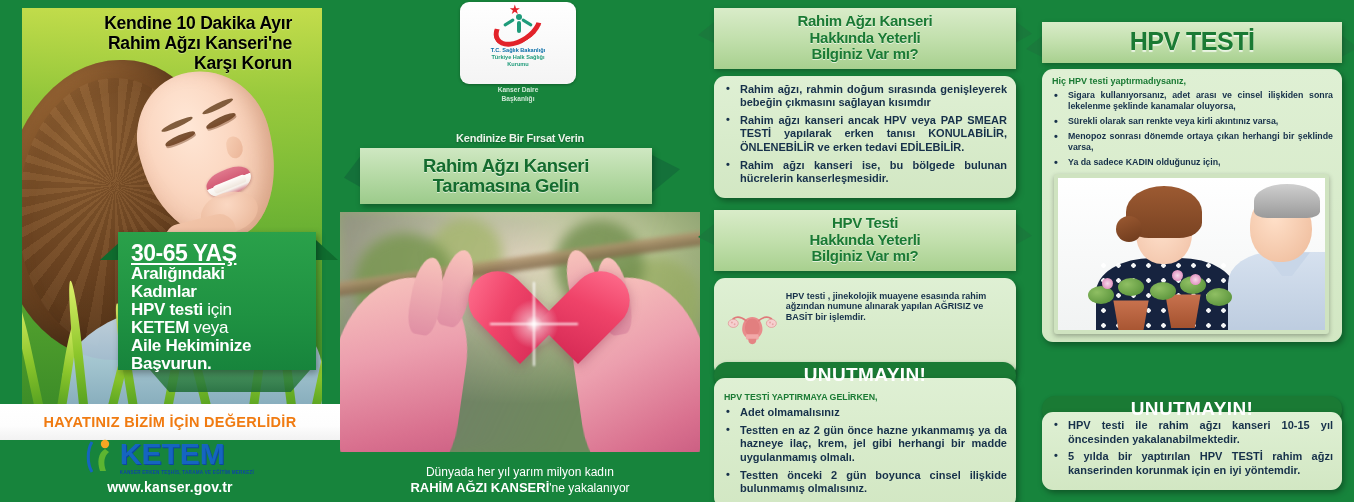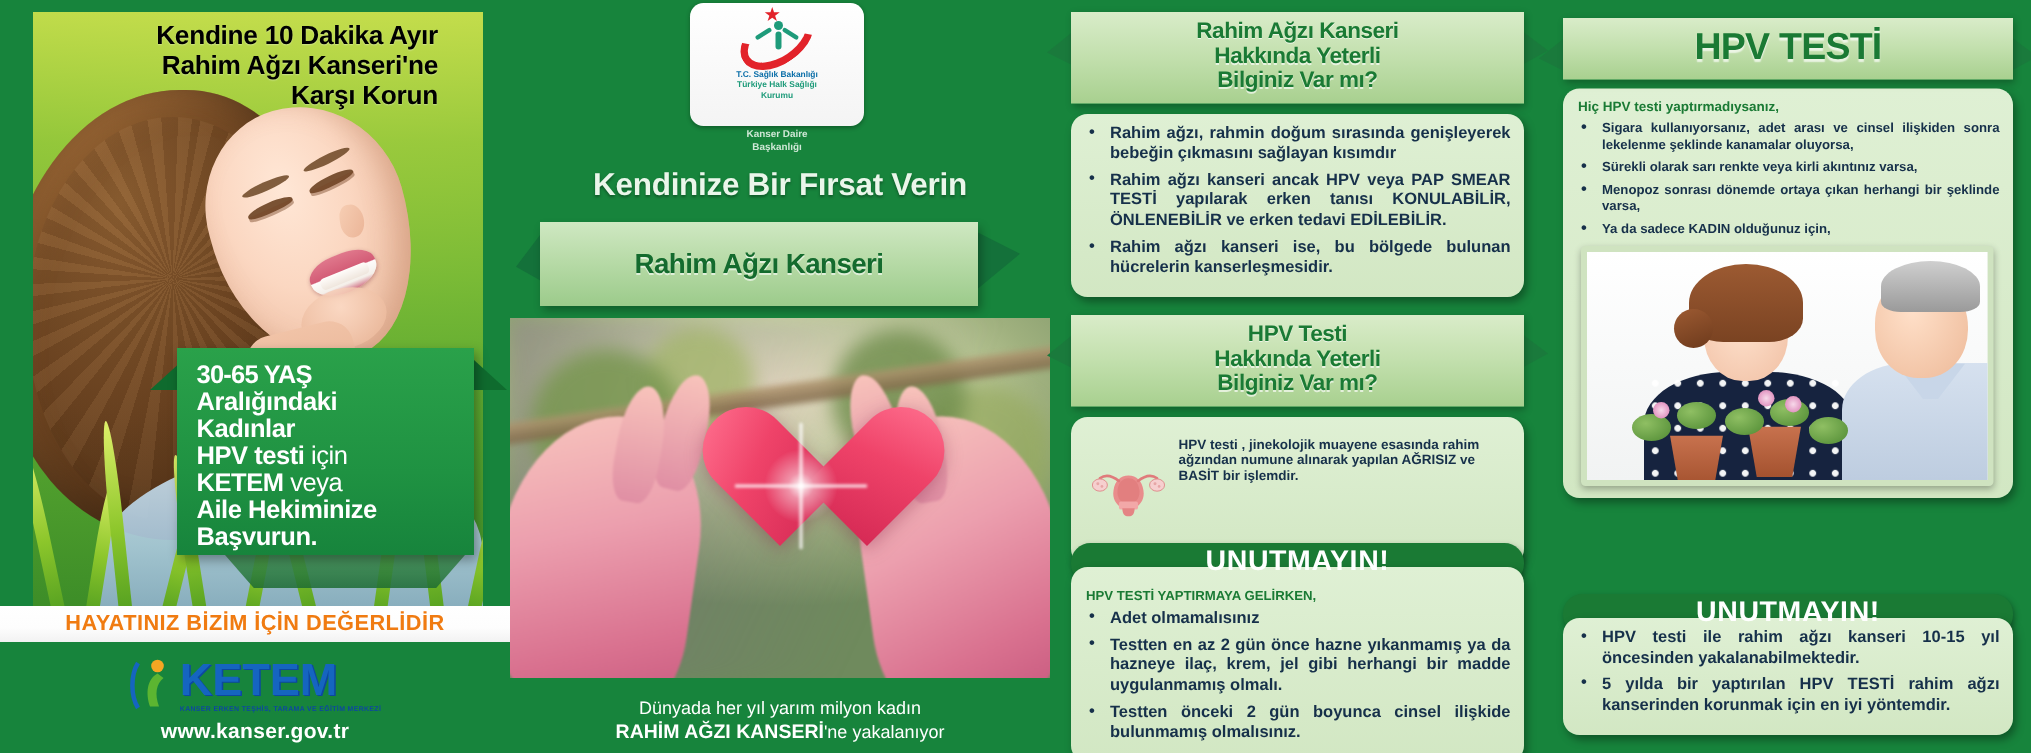--- a/index.html
+++ b/index.html
@@ -93,32 +93,32 @@
     font-size:17.5px; line-height:1.13; letter-spacing:-.2px;
     text-shadow:0 1px 1px rgba(255,255,255,.35);
   }
   .p1-greenbox{
     position:absolute; left:118px; top:232px; width:198px; height:138px;
     background:linear-gradient(180deg,#2aa14a 0%, #1f9242 60%, #17843c 100%);
     color:#fff; padding:9px 8px 4px 13px;
     font-size:17px; line-height:1.06; font-weight:bold; letter-spacing:-.3px;
     box-shadow:2px 3px 7px rgba(0,0,0,.35);
   }
-  .p1-greenbox .big{font-size:17px; display:block; letter-spacing:-.5px;}
+  .p1-greenbox .big{font-size:23px; display:block; letter-spacing:-.5px;text-decoration:underline;}
   .p1-greenbox .lt{font-weight:normal;}
   .ribbon-fold-l{position:absolute;left:100px;top:240px;width:22px;height:20px;
       background:#0f6b2e;clip-path:polygon(0 100%,100% 0,100% 100%);}
   .ribbon-fold-r{position:absolute;left:316px;top:240px;width:22px;height:20px;
       background:#0f6b2e;clip-path:polygon(0 0,100% 100%,0 100%);}
   .ribbon-tail{position:absolute;left:150px;top:370px;width:160px;height:22px;
       background:linear-gradient(180deg,#3a8c4b,#1d6b32);
       clip-path:polygon(0 0,100% 0,88% 100%,12% 100%); opacity:.85;}
 
   .p1-orangebar{
-    position:absolute; left:0; top:404px; width:340px; height:24px;
+    position:absolute; left:0; top:404px; width:340px; height:36px;
     background:linear-gradient(180deg,#ffffff 0%,#fdfdfd 60%,#f2f2f2 100%);
     display:flex; align-items:center; justify-content:center;
   }
   .p1-orangebar span{
     color:#F07B11; font-weight:bold; font-size:14.5px; letter-spacing:.3px;
   }
   .p1-logo{
     position:absolute; left:0; top:430px; width:340px; height:72px;
     display:flex; flex-direction:column; align-items:center; justify-content:center; gap:3px;
   }
@@ -160,22 +160,22 @@
   .figure .arm{position:absolute;top:7px;width:12px;height:3px;background:#1E9B7A;border-radius:2px;}
   .figure .arm.l{left:-9px;transform:rotate(-32deg);}
   .figure .arm.r{left:9px;transform:rotate(32deg);}
   .moh-txt{font-size:5.6px;color:#0a6ea8;font-weight:bold;text-align:center;line-height:1.25;margin-top:2px;}
   .moh-txt2{font-size:5.6px;color:#1E9B7A;font-weight:bold;text-align:center;line-height:1.25;}
   .kanser-daire{
     position:absolute;left:120px;top:86px;width:116px;text-align:center;
     font-size:6.6px;color:#cfe8d6;font-weight:bold;line-height:1.3;
   }
   .p2-sub{
-    position:absolute; left:22px; top:112px; width:316px; text-align:center;
-    color:#eaf6ea; font-weight:bold; font-size:21px; letter-spacing:-.2px;
+    position:absolute; left:22px; top:132px; width:316px; text-align:center;
+    color:#eaf6ea; font-weight:bold; font-size:11px; letter-spacing:-.2px;
     text-shadow:0 1px 2px rgba(0,0,0,.35);
   }
   .p2-ribbon{
     position:absolute; left:20px; top:148px; width:292px; height:56px;
     background:linear-gradient(180deg,#cfe8c2 0%,#b8dba8 45%,#9ccb8b 100%);
     display:flex;flex-direction:column;align-items:center;justify-content:center;
     box-shadow:2px 3px 6px rgba(0,0,0,.3);
   }
   .p2-ribbon span{
     color:#146b2e;font-weight:bold;font-size:18.5px;line-height:1.08;letter-spacing:-.4px;
@@ -283,21 +283,21 @@
     background:#1a7a34;border-radius:13px;text-align:center;padding:2px 0 3px;
     box-shadow:1px 2px 4px rgba(0,0,0,.35);
   }
   .pill span{color:#fff;font-weight:bold;font-size:19px;letter-spacing:.4px;}
   .sec3c .card{margin-top:-11px;padding-top:14px;}
   .lead{font-size:8.8px;font-weight:bold;color:#1a7a34;margin:0 0 4px 2px;}
 
   
   .p4{width:324px;}
   .sec4a{position:absolute;left:12px;top:12px;width:300px;}
-  .sec4a .banner{padding:7px 20px 9px;}
+  .sec4a .banner{padding:7px 20px 9px;margin-top:10px;}
   .hpv-t1{color:#1a7a34;font-weight:bold;font-size:25px;line-height:1;letter-spacing:-.5px;
      text-shadow:0 2px 1px rgba(255,255,255,.7);}
   .hpv-t2{color:#1a7a34;font-weight:bold;font-size:15px;line-height:1.1;letter-spacing:.4px;
      text-shadow:0 1px 0 rgba(255,255,255,.7);}
   .sec4a .bannerwrap{margin-bottom:6px;}
   .couple{
     position:relative;margin:7px 4px 0;height:160px;border:4px solid #cfe3c0;
     border-radius:3px;overflow:hidden;background:#f7f8f8;
     box-shadow:0 2px 5px rgba(0,0,0,.3);
   }
@@ -429,20 +429,21 @@
       <div>Kanser Daire</div>
       <div>Başkanlığı</div>
     </div>
 
     <div class="p2-sub">Kendinize Bir Fırsat Verin</div>
 
     <div class="p2-fold-l fold"></div>
     <div class="p2-fold-r fold"></div>
     <div class="p2-ribbon">
       <span>Rahim Ağzı Kanseri</span>
+      <span>Taramasına Gelin</span>
     </div>
 
     <div class="p2-photo">
       <div class="branch"></div>
       <div class="hands">
         <div class="hand l">
           <div class="finger" style="right:6px;top:-34px;transform:rotate(6deg);"></div>
           <div class="finger" style="right:34px;top:-22px;transform:rotate(2deg);"></div>
         </div>
         <div class="hand r">

